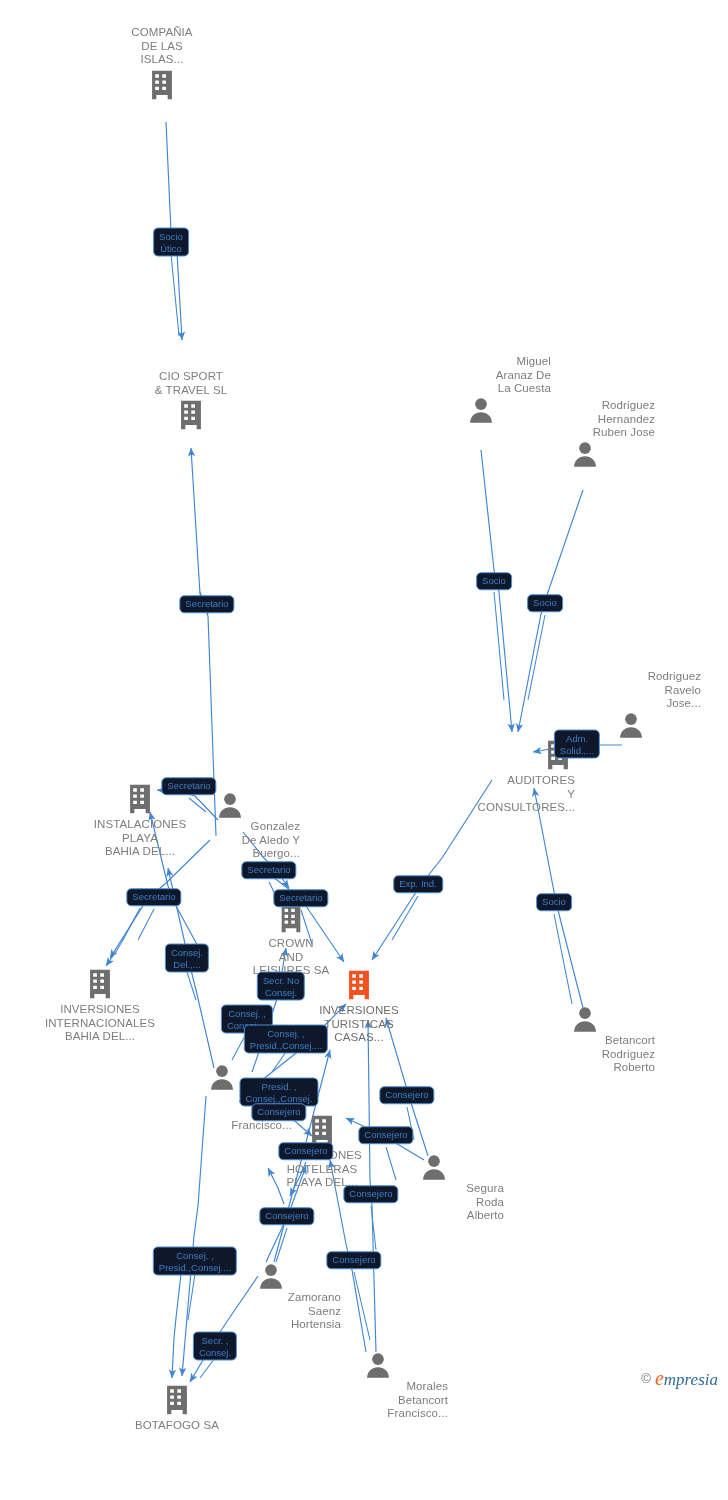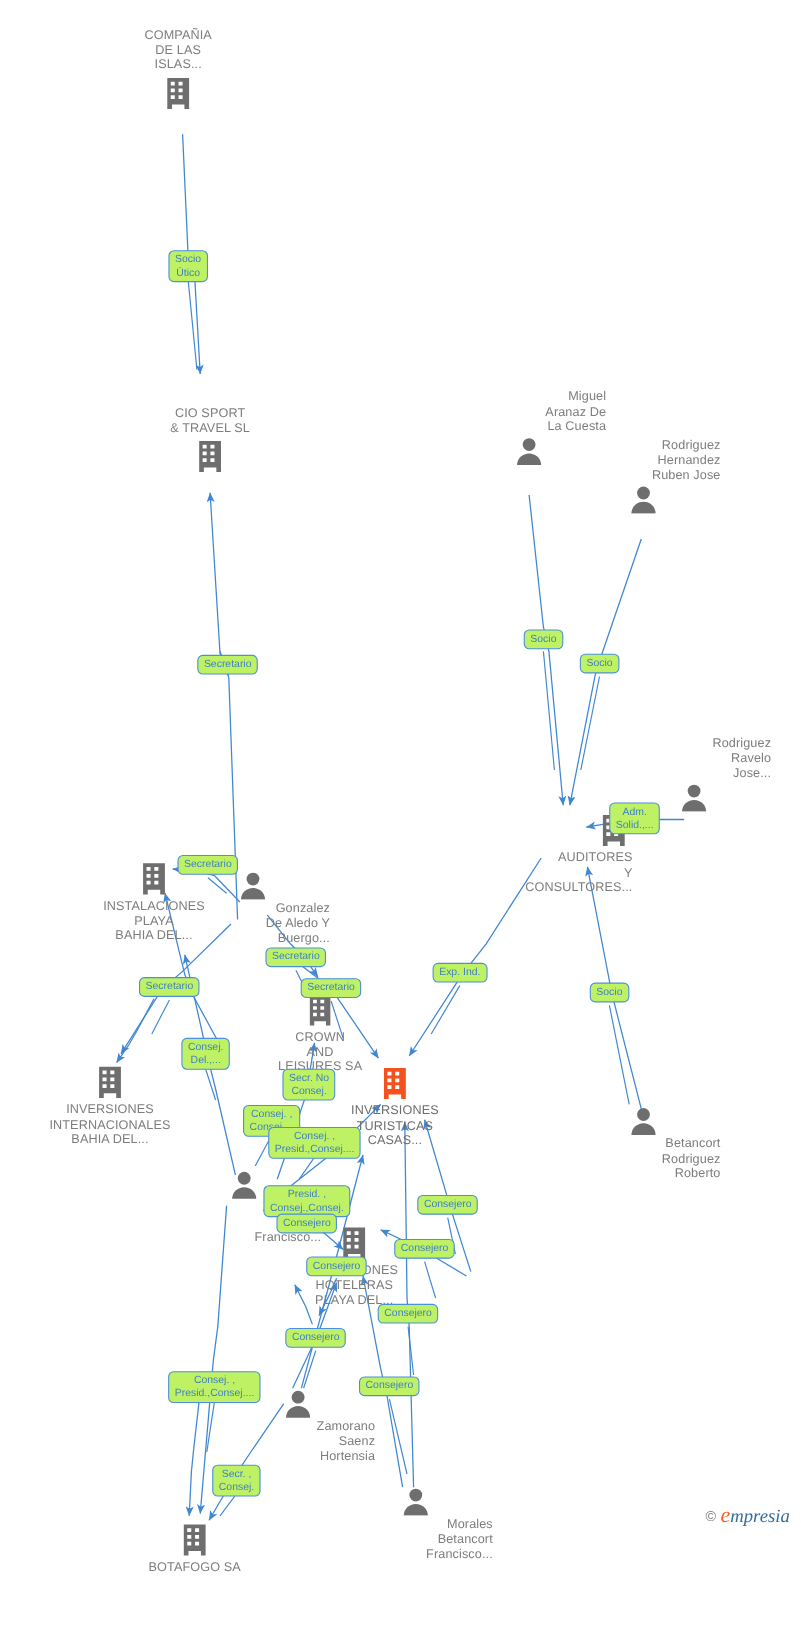--- a/index.html
+++ b/index.html
@@ -19,21 +19,21 @@
   }
   .node.company .caption{color:#7d7d7d;}
   .node.person  .caption{color:#7d7d7d;text-align:right;}
   .node.focus   .caption{color:#6e6e6e;font-weight:400;}
   .cap-above .caption{margin-bottom:1px;}
   .cap-below .caption{margin-top:2px;}
 
   
   .chip{
     position:absolute;transform:translate(-50%,-50%);
-    background:#bef264;border:1.3px solid #4b90d8;border-radius:5px;
+    background:#0f172a;border:1.3px solid #4b90d8;border-radius:5px;
     color:#3f7fc4;font-size:9.5px;line-height:11.5px;
     padding:2px 5px;white-space:pre-line;text-align:center;
     box-sizing:border-box;
   }
   .chip.w1{min-width:30px;}
 
   
   #watermark{
     position:absolute;right:10px;bottom:10px;
     display:flex;align-items:center;gap:4px;
@@ -279,20 +279,31 @@
     <span class="glyph">
       <svg width="34" height="34" viewBox="0 0 24 24">
           <path fill="#6e6e6e" d="M5 2h14v20h-3v-3h-8v3H5V2zm2.2 2.4v2.4h2.6V4.4H7.2zm5 0v2.4h2.6V4.4h-2.6zm-5 4.4v2.4h2.6V8.8H7.2zm5 0v2.4h2.6V8.8h-2.6zm-5 4.4v2.4h2.6v-2.4H7.2zm5 0v2.4h2.6v-2.4h-2.6z"></path>
         </svg>
     </span>
     <div class="caption">INVERSIONES
 HOTELERAS
 PLAYA DEL...</div>
   </div>
 
+  <div class="node person cap-below" style="left:434px;top:1154px;">
+    <span class="glyph">
+      <svg width="28" height="26" viewBox="0 0 24 22">
+          <circle cx="12" cy="6" r="5" fill="#6e6e6e"></circle>
+          <path fill="#6e6e6e" d="M2.6 22c0-5.2 4.2-9.1 9.4-9.1s9.4 3.9 9.4 9.1H2.6z"></path>
+        </svg>
+    </span>
+    <div class="caption">Segura
+Roda
+Alberto</div>
+  </div>
 
   <div class="node person cap-below" style="left:585px;top:1006px;">
     <span class="glyph">
       <svg width="28" height="26" viewBox="0 0 24 22">
           <circle cx="12" cy="6" r="5" fill="#6e6e6e"></circle>
           <path fill="#6e6e6e" d="M2.6 22c0-5.2 4.2-9.1 9.4-9.1s9.4 3.9 9.4 9.1H2.6z"></path>
         </svg>
     </span>
     <div class="caption">Betancort
 Rodriguez

